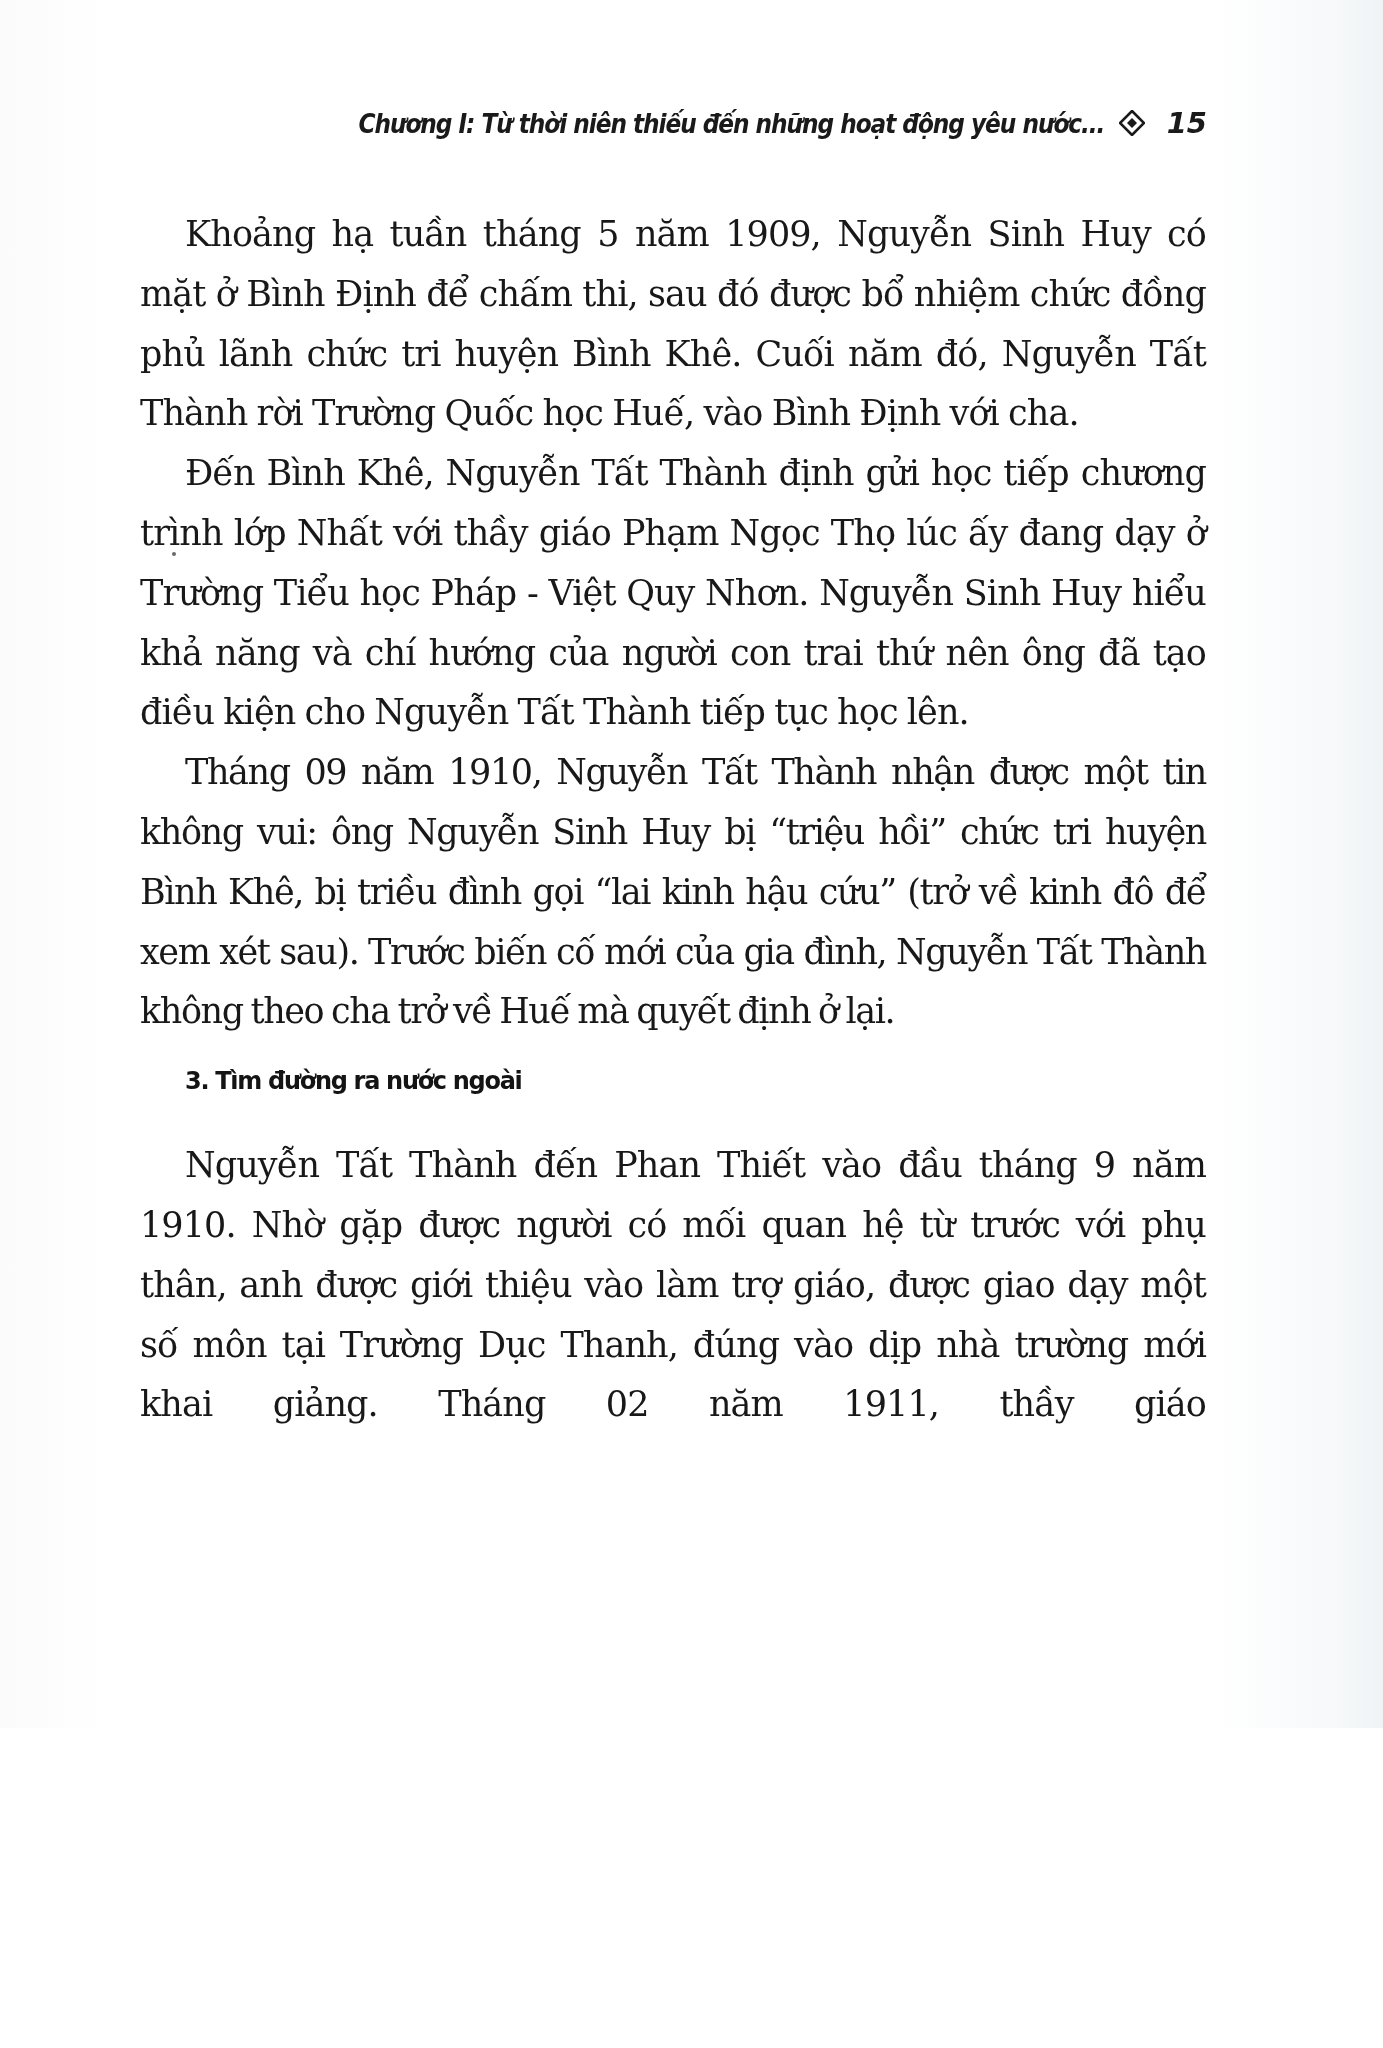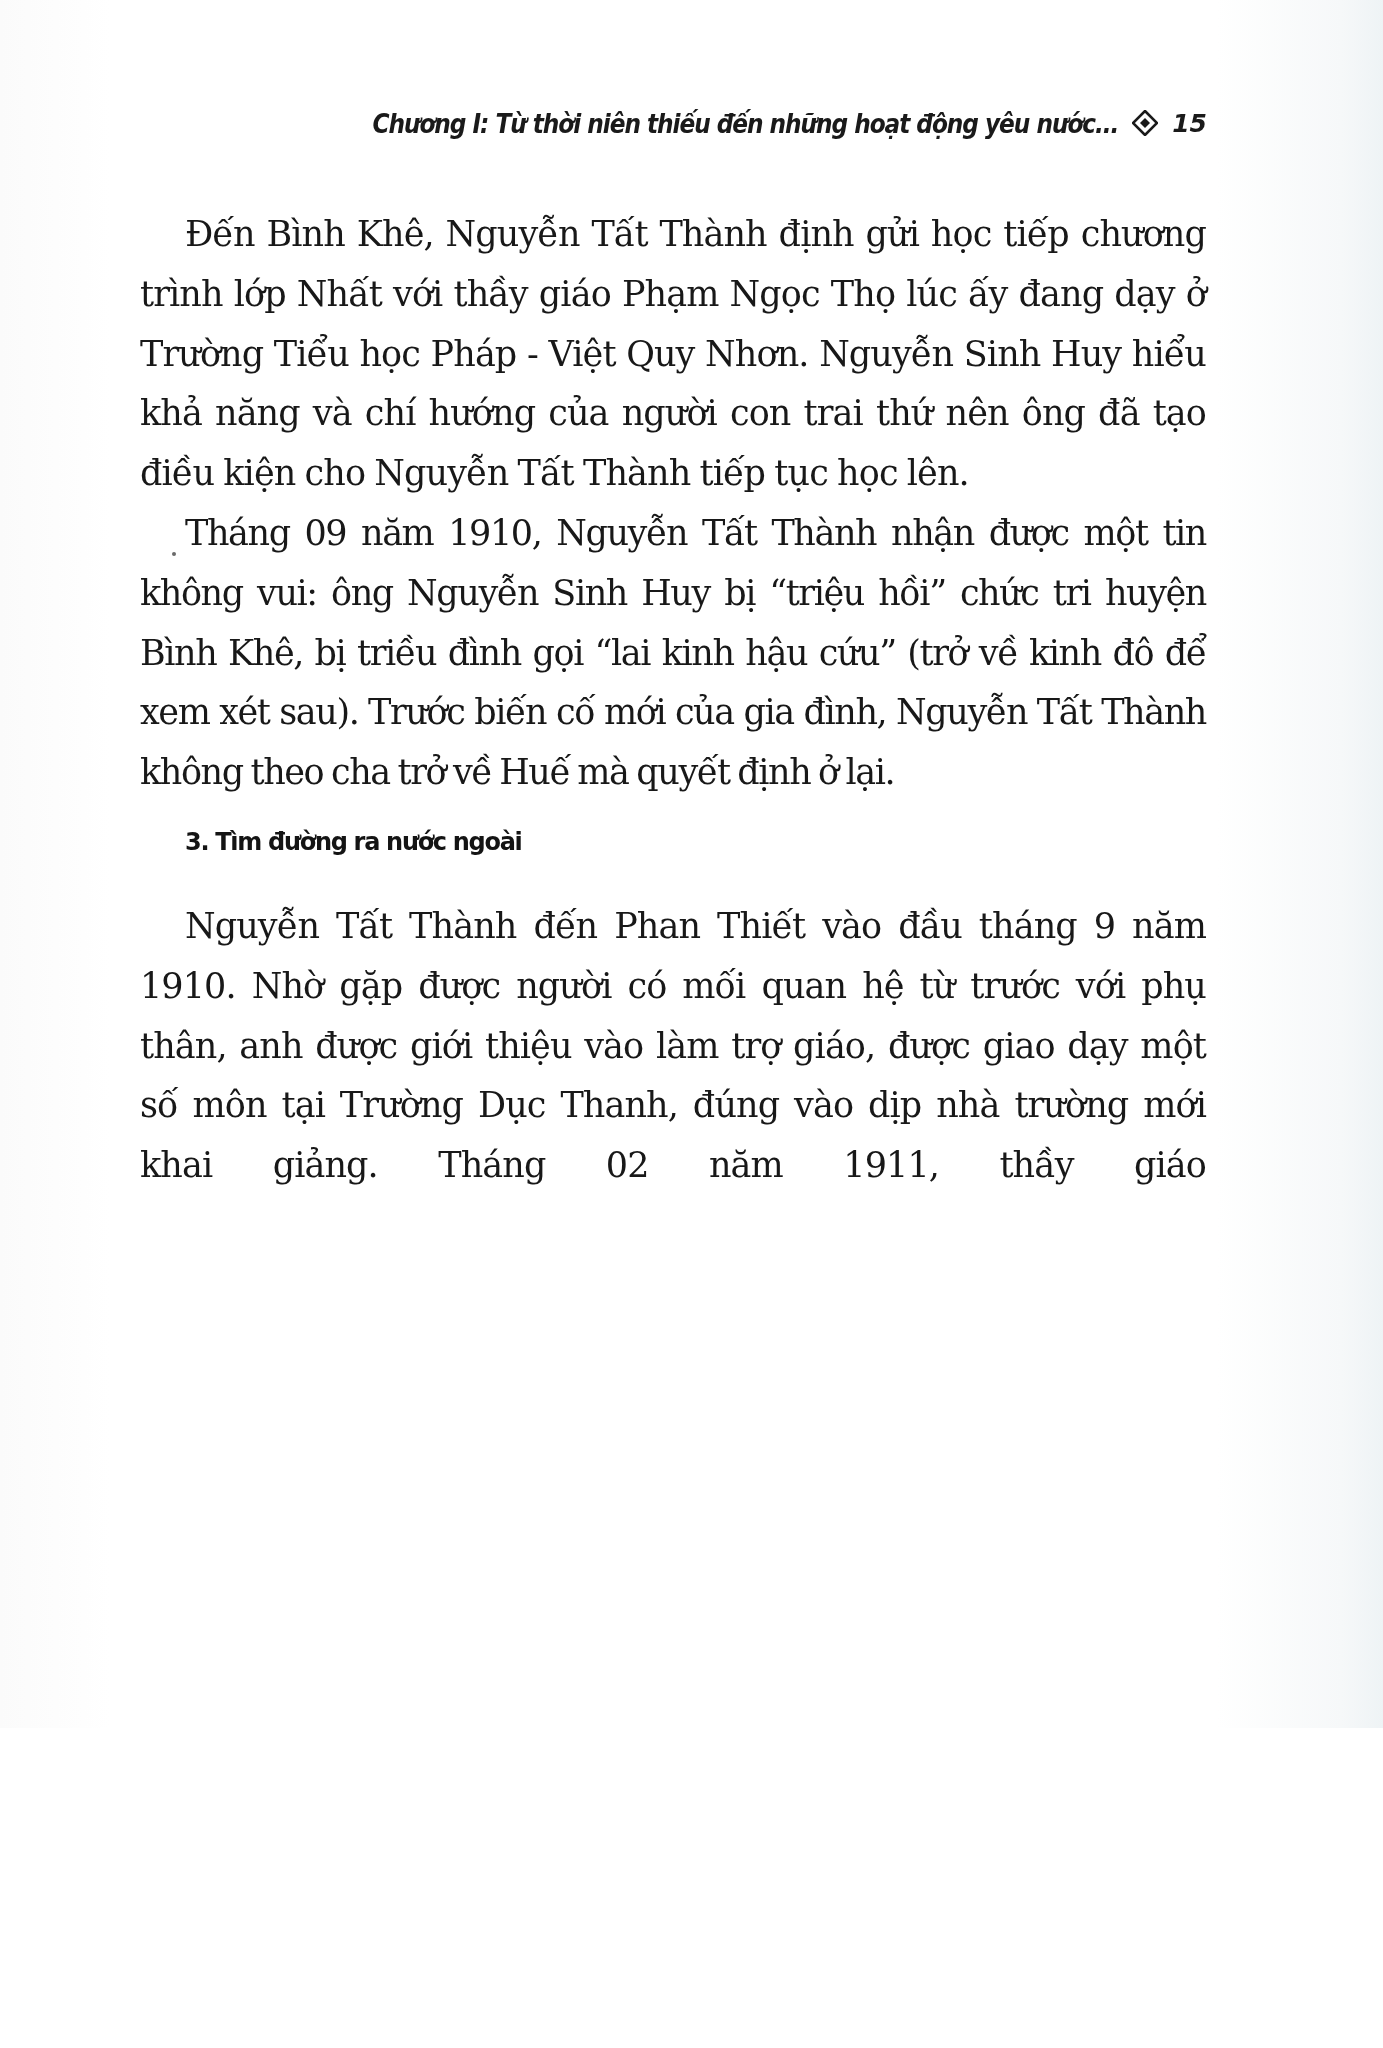--- a/index.html
+++ b/index.html
@@ -42,24 +42,25 @@
       transform-origin: right center;
       display: inline-block;
     }
     .ornament {
       width: 26px; height: 26px;
       display: inline-flex;
       align-items: center;
       justify-content: center;
     }
     .page-number {
-      font-size: 25px;
+      font-size: 29px;
       font-style: italic;
       font-weight: bold;
       letter-spacing: 0;
+      margin-left: 8px;
     }
     .body-text {
       position: absolute;
       left: 140px;
       top: 205px;
       width: 1066px;
       font-family: "DejaVu Serif", serif;
       font-size: 35px;
       line-height: 59.8px;
       color: #181818;
@@ -111,20 +112,21 @@
         <polygon points="13,1 25,13 13,25 1,13" fill="none" stroke="#1a1a1a" stroke-width="2.6"></polygon>
         <polygon points="13,8 18,13 13,18 8,13" fill="#1a1a1a"></polygon>
       </svg>
     </span>
     <span class="page-number">15</span>
   </div>
 
   <span class="speck"></span>
 
   <div class="body-text">
+    <p>Khoảng hạ tuần tháng 5 năm 1909, Nguyễn Sinh Huy có mặt ở Bình Định để chấm thi, sau đó được bổ nhiệm chức đồng phủ lãnh chức tri huyện Bình Khê. Cuối năm đó, Nguyễn Tất Thành rời Trường Quốc học Huế, vào Bình Định với cha.</p>
     <p>Đến Bình Khê, Nguyễn Tất Thành định gửi học tiếp chương trình lớp Nhất với thầy giáo Phạm Ngọc Thọ lúc ấy đang dạy ở Trường Tiểu học Pháp - Việt Quy Nhơn. Nguyễn Sinh Huy hiểu khả năng và chí hướng của người con trai thứ nên ông đã tạo điều kiện cho Nguyễn Tất Thành tiếp tục học lên.</p>
     <p class="tight">Tháng 09 năm 1910, Nguyễn Tất Thành nhận được một tin không vui: ông Nguyễn Sinh Huy bị “triệu hồi” chức tri huyện Bình Khê, bị triều đình gọi “lai kinh hậu cứu” (trở về kinh đô để xem xét sau). Trước biến cố mới của gia đình, Nguyễn Tất Thành không theo cha trở về Huế mà quyết định ở lại.</p>
 
     <div class="section-heading">3. Tìm đường ra nước ngoài</div>
 
     <p class="last-line-justify">Nguyễn Tất Thành đến Phan Thiết vào đầu tháng 9 năm 1910. Nhờ gặp được người có mối quan hệ từ trước với phụ thân, anh được giới thiệu vào làm trợ giáo, được giao dạy một số môn tại Trường Dục Thanh, đúng vào dịp nhà trường mới khai giảng. Tháng 02 năm 1911, thầy giáo</p>
   </div>
 
 </div>
 

